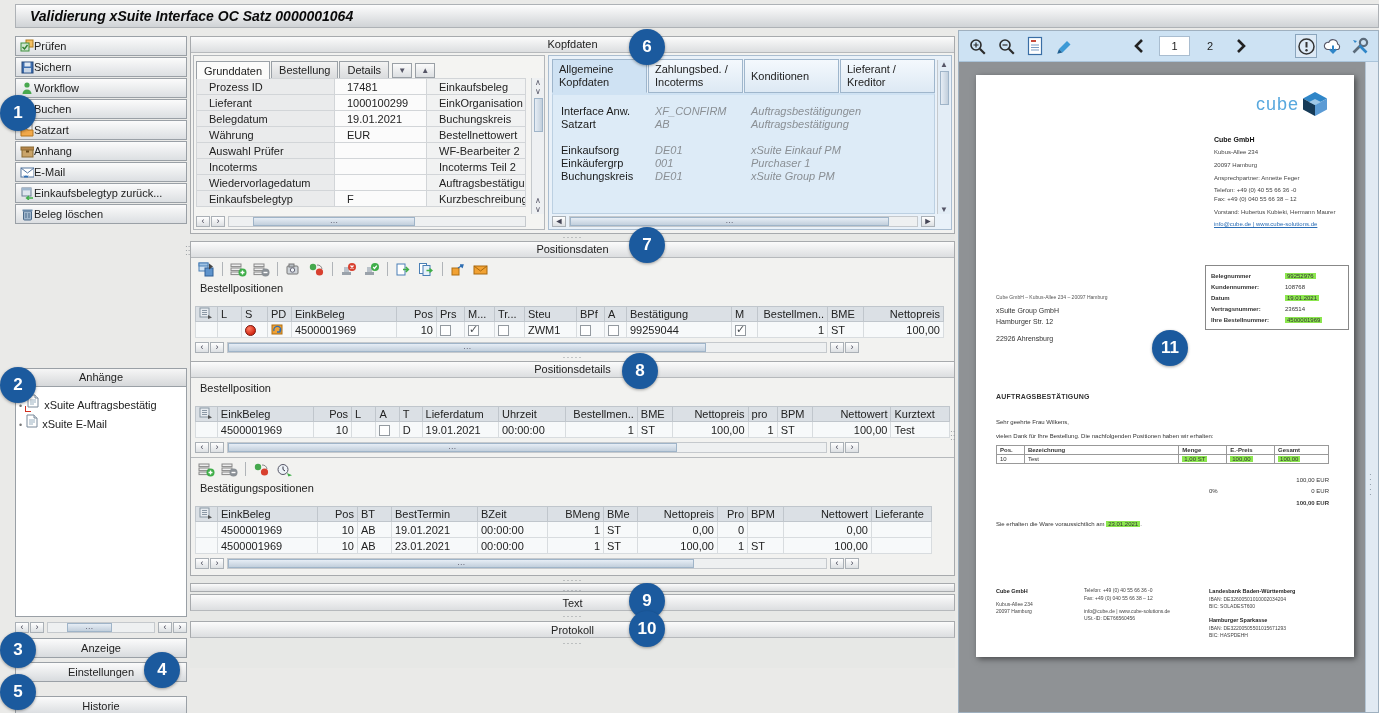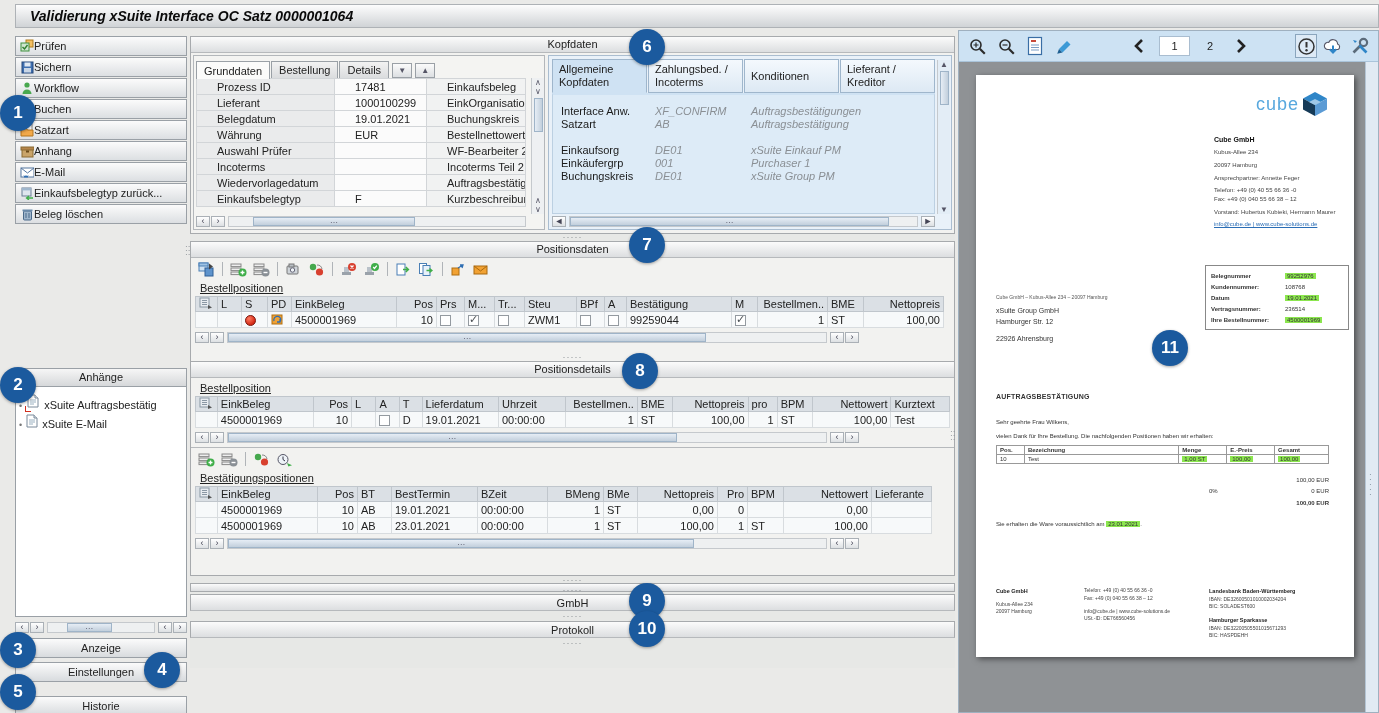--- a/index.html
+++ b/index.html
@@ -49,21 +49,21 @@
   .sec { position:absolute; left:0; right:0; background:#f2f2f0; border:1px solid #a7aaad; }
   .sec-header { height:16px; background:linear-gradient(#fbfbfb,#dcdee0); border-bottom:1px solid #b6b9bc;
     text-align:center; line-height:15px; cursor:pointer; }
   .grip { position:absolute; left:0; right:0; text-align:center; font-size:9px; line-height:6px;
     color:#8a8f94; letter-spacing:1px; height:7px; cursor:row-resize; }
   .bar-collapsed { position:absolute; left:0; right:0; height:9px; background:linear-gradient(#fbfbfb,#dcdee0);
     border:1px solid #a7aaad; }
   .toolbar { display:flex; align-items:center; gap:2px; padding:2px 5px; height:22px; }
   .tbicon { width:21px; height:18px; display:flex; align-items:center; justify-content:center; cursor:pointer; }
   .tbsep { width:1px; height:14px; background:#b0b4b8; margin:0 3px; }
-  .subtitle { padding:2px 9px 2px;text-decoration:underline; }
+  .subtitle { padding:2px 9px 12px; }
   table.sap { border-collapse:collapse; table-layout:fixed; margin:0 4px; background:#fff; }
   table.sap th { background:#dbe0e5; border:1px solid #c0c6cc; font-weight:normal; text-align:left;
     padding:0 3px; height:15px; overflow:hidden; white-space:nowrap; cursor:pointer; }
   table.sap td { border:1px solid #d8dcdf; background:#f7f9fa; padding:0 3px; height:16px;
     overflow:hidden; white-space:nowrap; cursor:default; }
   table.sap .num { text-align:right; }
   td.cyan { background:#c9eef0; }
   td.red  { background:#f4998c; }
   td.selcol { background:#e4e7ea; }
   .cb { width:11px; height:11px; border:1px solid #949aa0; background:#fff; display:inline-block;
@@ -75,21 +75,21 @@
   
   .kopf-body { display:flex; height:179px; padding:2px; gap:3px; }
   .kopf-left { width:352px; position:relative; background:#f4f4f2; border:1px solid #b3b7bb; padding:2px 2px 0; }
   .ktabs { display:flex; align-items:flex-end; height:20px; gap:1px; }
   .ktab { border:1px solid #9aa0a6; border-bottom:none; background:linear-gradient(#f2f2f2,#dadcde);
     padding:2px 7px; cursor:pointer; }
   .ktab.active { background:#fbfbfa; position:relative; top:1px; padding-top:3px; }
   .ktab-arr { width:20px; height:15px; border:1px solid #9aa0a6; background:linear-gradient(#fbfbfb,#dcdfe2);
     font-size:8px; text-align:center; line-height:13px; color:#556; margin-left:2px; cursor:pointer; }
   .kgrid { border-collapse:collapse; table-layout:fixed; width:330px; margin-top:0; }
-  .kgrid td { border:1px solid #d2d5d8; height:16px; padding:0 20px; overflow:hidden; white-space:nowrap; }
+  .kgrid td { border:1px solid #d2d5d8; height:16px; padding:0 12px; overflow:hidden; white-space:nowrap; }
   .kgrid td.lbl { background:#eaebec; }
   .kgrid td.val { background:#fbfbfb; }
   .kgrid td.lbl2 { background:#f1f2f2; }
   .kopf-left .vscroll { right:0; top:22px; bottom:15px; }
   .kopf-left .hscroll { position:absolute; left:2px; right:16px; bottom:1px; }
   .kopf-right { flex:1; position:relative; background:#e9f1f9; border:1px solid #aabdd0; padding:3px 16px 14px 3px; }
   .rtabs { display:flex; gap:1px; }
   .rtab { flex:1; border:1px solid #9fb6cc; background:linear-gradient(#f4f9fd,#dde9f4);
     padding:3px 6px; min-height:34px; display:flex; align-items:center; line-height:1.2; cursor:pointer; }
   .rtab.active { background:#cfe2f3; border-bottom-color:#cfe2f3; }
@@ -778,21 +778,21 @@
       <span class="sarr">‹</span>
         <span class="sarr">›</span>
     </div>
   </div>
 
   <div class="grip" style="top:541px;">·····</div>
   <div class="bar-collapsed" style="top:547px;"></div>
   <div class="grip" style="top:551px;">·····</div>
 
   <div class="sec sec-header" style="top:558px; height:17px; line-height:16px;">
-    <span>GmbH</span>
+    <span>Text</span>
   </div>
   <div class="grip" style="top:577px;">·····</div>
 
   <div class="sec sec-header" style="top:585px; height:17px; line-height:16px;">
     <span>Protokoll</span>
   </div>
   <div class="grip" style="top:604px;">·····</div>
 </div>
 
 <div class="vgrip" style="left:950px; top:430px;">······</div>

